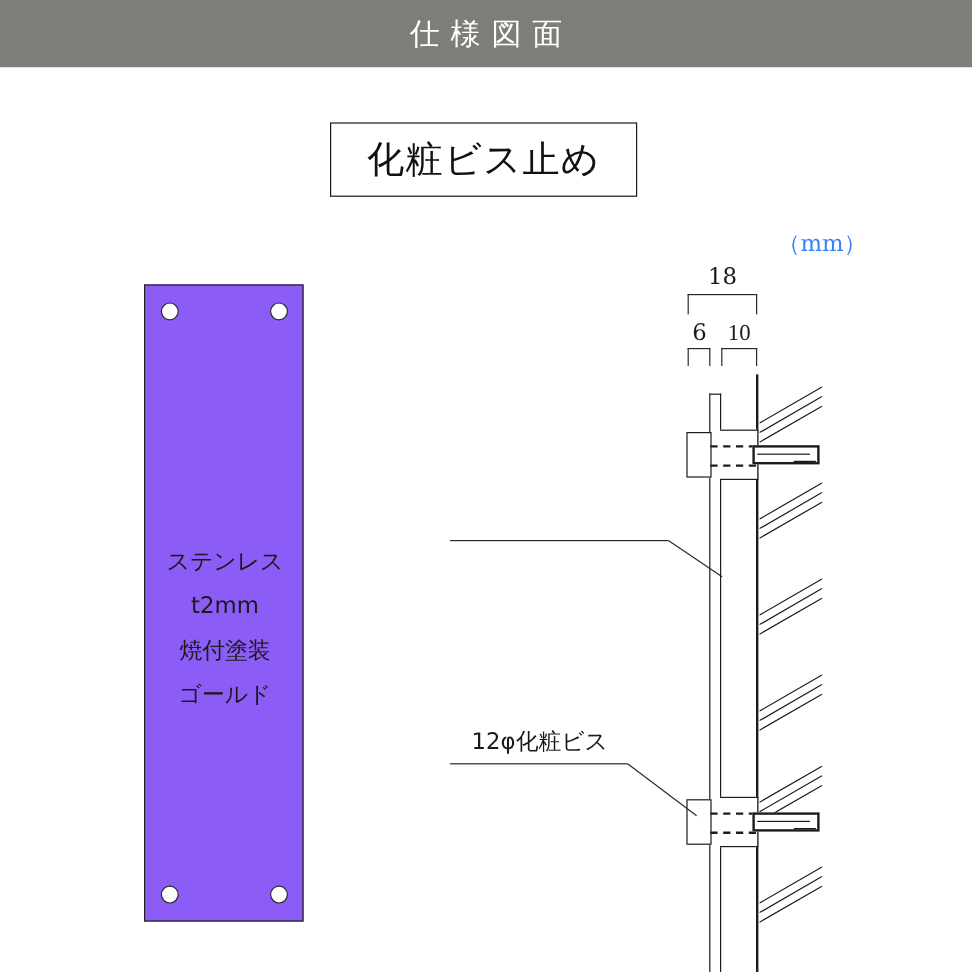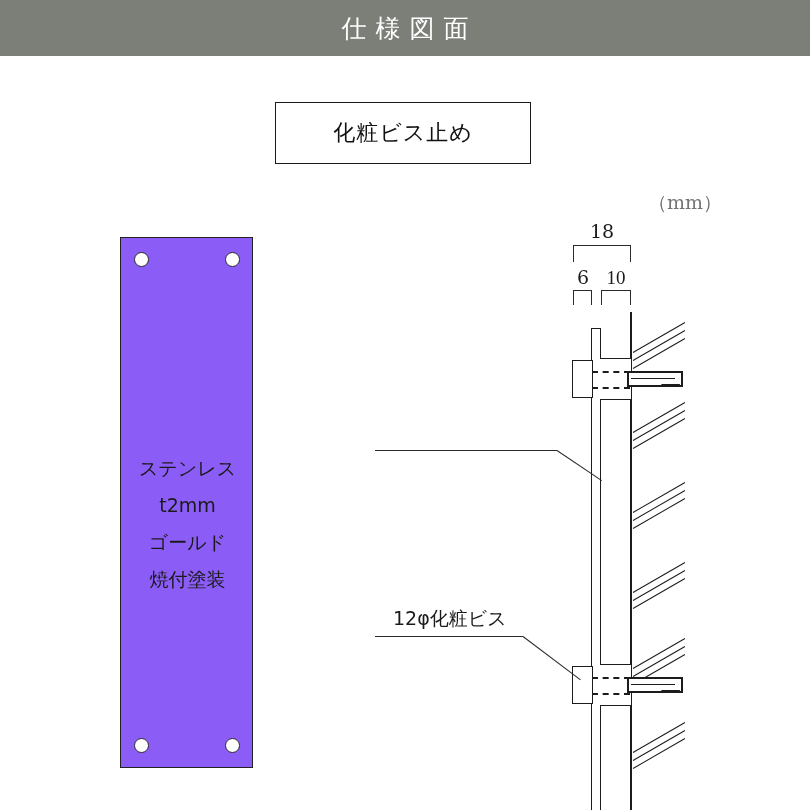--- a/index.html
+++ b/index.html
@@ -49,21 +49,21 @@
     width: 256px;
     height: 62px;
     border: 1.6px solid #1a1a1a;
     background: #ffffff;
     display: flex;
     align-items: center;
     justify-content: center;
     box-sizing: border-box;
   }
   .title-box-text {
-    font-size: 22px;
+    font-size: 31px;
     color: #111111;
     letter-spacing: 1px;
     font-family: Liberation Sans, sans-serif;
   }
 
   
   .front-panel {
     position: absolute;
     left: 120px;
     top: 237px;
@@ -99,21 +99,21 @@
     font-family: "DejaVu Sans", "Liberation Sans", sans-serif;
   }
   .panel-text div { white-space: nowrap; }
 
   
   .mm-note {
     position: absolute;
     left: 648px;
     top: 190px;
     font-size: 19px;
-    color: #737373;
+    color: #3b82f6;
     font-family: "DejaVu Serif", "Liberation Serif", serif;
   }
 
   
   .dim-label {
     position: absolute;
     font-size: 19px;
     color: #1a1a1a;
     text-align: center;
     font-family: "DejaVu Serif", "Liberation Serif", serif;
@@ -268,22 +268,22 @@
 
   <div class="front-panel">
     <div class="hole hole-tl"></div>
     <div class="hole hole-tr"></div>
     <div class="hole hole-bl"></div>
     <div class="hole hole-br"></div>
 
     <div class="panel-text">
       <div>ステンレス</div>
       <div>t2mm</div>
+      <div>焼付塗装</div>
       <div>ゴールド</div>
-      <div>焼付塗装</div>
     </div>
   </div>
 
   <div class="mm-note">（mm）</div>
 
   <div class="dim-label dim18-label">18</div>
   <div class="dim-bracket dim18-bracket"></div>
 
   <div class="dim-label dim6-label">6</div>
   <div class="dim-bracket dim6-bracket"></div>

